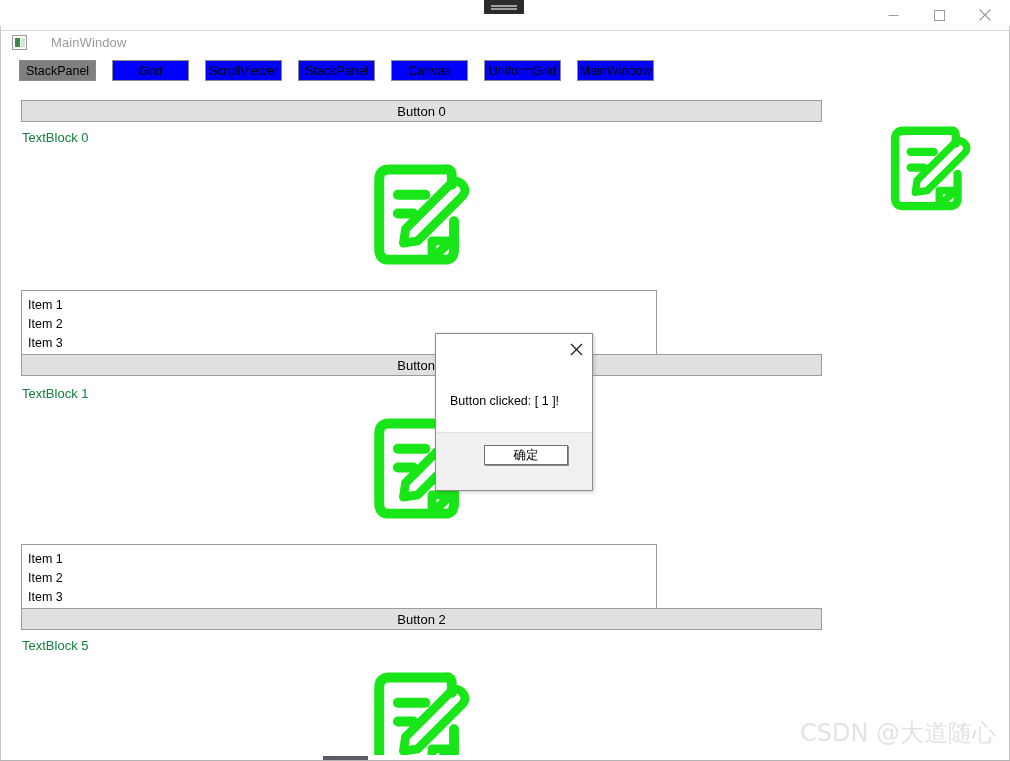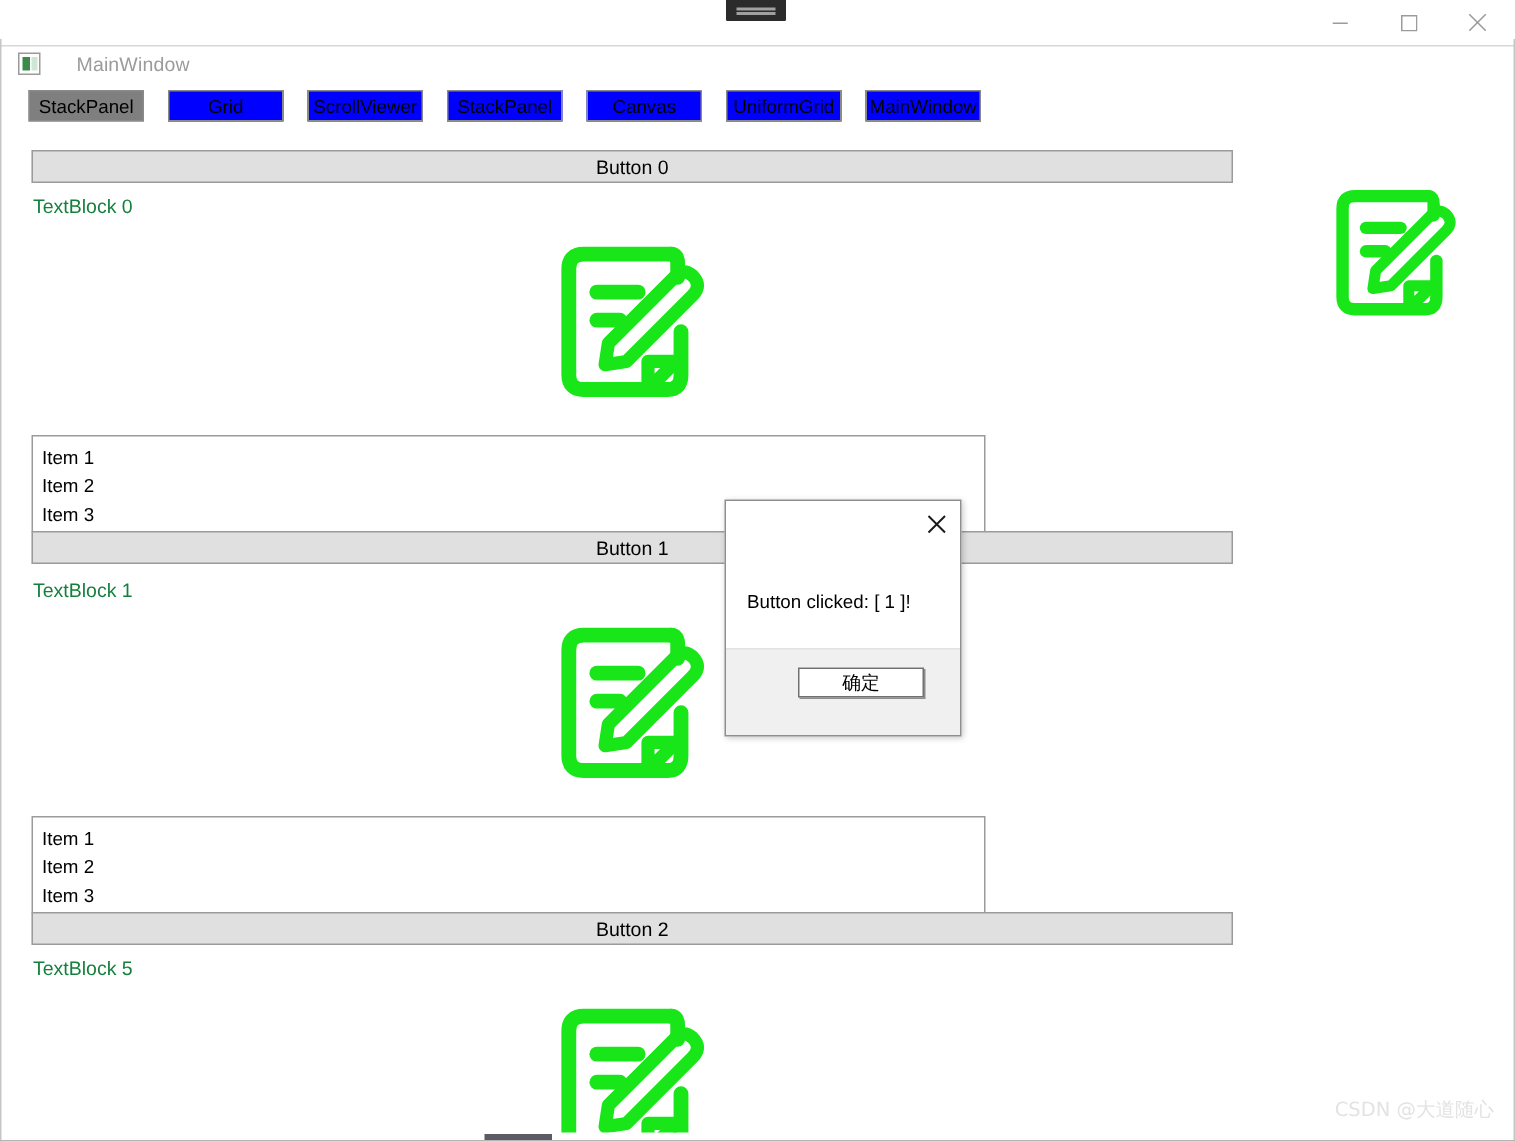--- a/index.html
+++ b/index.html
@@ -193,21 +193,20 @@
   
   #dialog {
     position: absolute;
     left: 435px; top: 333px;
     width: 158px; height: 158px;
     background: #ffffff;
     border: 1px solid #8e8e8e;
     box-sizing: border-box;
     box-shadow: 1px 1px 4px rgba(0,0,0,.22);
     z-index: 50;
-    margin-left: 48px;
   }
   #dialog-close {
     position: absolute;
     right: 1px; top: 1px;
     width: 30px; height: 28px;
     display: flex; align-items: center; justify-content: center;
     color: #1a1a1a;
     background: transparent; border: 0; padding: 0;
     cursor: pointer;
   }
@@ -238,21 +237,21 @@
     display: flex; align-items: center; justify-content: center;
     cursor: pointer;
     box-sizing: border-box;
     font-family: "DejaVu Sans", sans-serif;
   }
 
   
   #watermark {
     position: absolute;
     right: 14px; bottom: 12px;
-    font-size: 13px;
+    font-size: 24px;
     color: #e3e3e3;
     font-family: "DejaVu Sans", sans-serif;
     white-space: nowrap;
     user-select: none;
   }
 </style>
 </head>
 <body>
 
 <div id="app-window">

